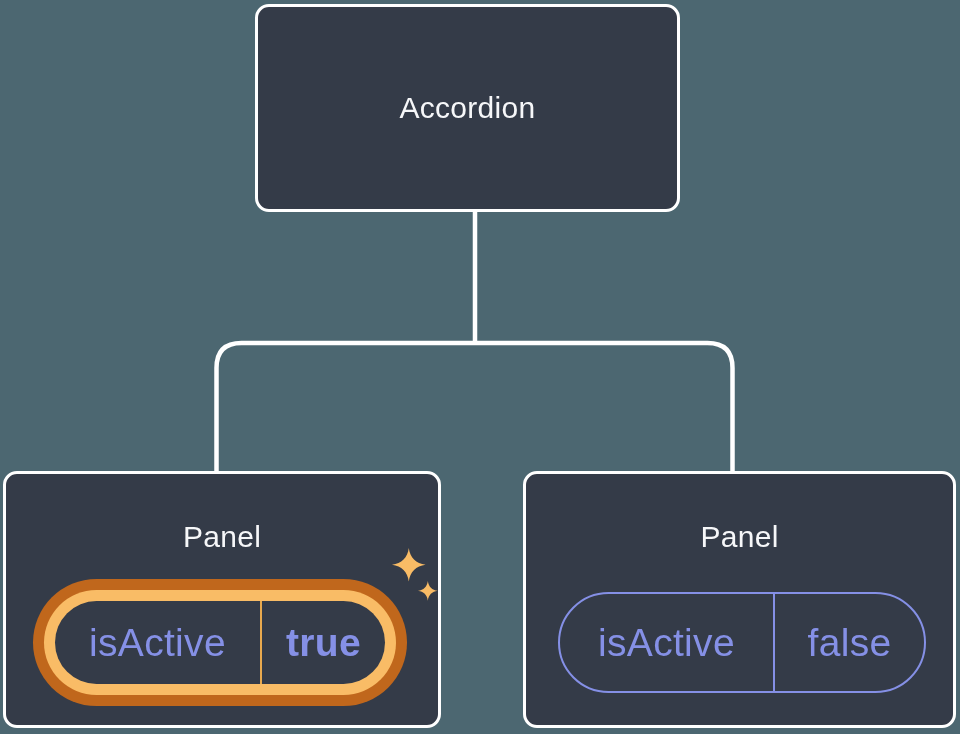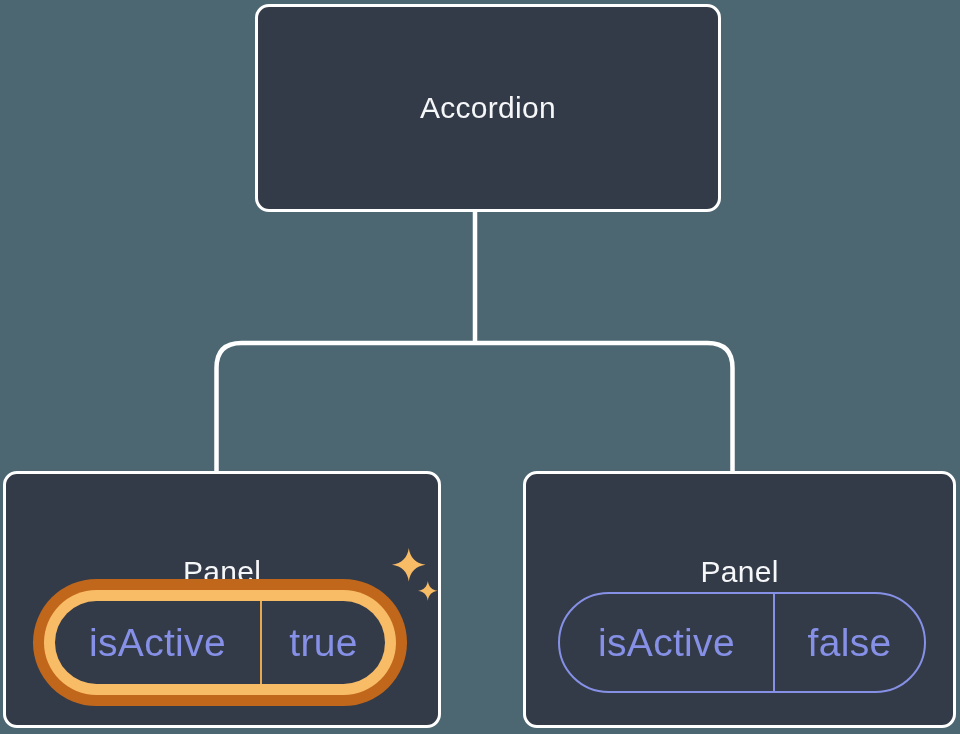--- a/index.html
+++ b/index.html
@@ -21,28 +21,28 @@
     position:relative;width:960px;height:734px;
     background:var(--background);
   }
   .connectors{position:absolute;left:0;top:0;width:960px;height:734px;}
   .node{
     position:absolute;
     background:var(--node-fill);
     border:3px solid var(--node-border);
     border-radius:14px;
   }
-  .node-root{left:255px;top:4px;width:466px;height:208px;display:flex;align-items:center;justify-content:center;}
+  .node-root{left:255px;top:4px;width:425px;height:208px;display:flex;align-items:center;justify-content:center;}
   .panel-left{left:3px;top:471px;width:438px;height:257px;}
   .panel-right{left:523px;top:471px;width:433px;height:257px;}
   .node-title{
     color:var(--title-text);
     font-size:30px;font-weight:500;letter-spacing:.3px;
   }
-  .panel-title{position:absolute;top:46px;left:0;right:0;text-align:center;margin-top:35px;}
+  .panel-title{position:absolute;top:46px;left:0;right:0;text-align:center;}
   
   .highlight-ring{
     position:absolute;left:27px;top:105px;width:374px;height:127px;
     border-radius:999px;background:var(--highlight-outer);padding:11px;
   }
   .highlight-ring-inner{
     width:100%;height:100%;border-radius:999px;
     background:var(--highlight-inner);padding:11px;
   }
   .pill-core{
@@ -50,21 +50,21 @@
     background:var(--node-fill);
     display:flex;align-items:stretch;overflow:hidden;
   }
   .pill-core .pill-cell{display:flex;align-items:center;justify-content:center;}
   .pill-cell{
     color:var(--state-text);font-size:39px;letter-spacing:.3px;
   }
   .pill-core .cell-key{width:205px;}
   .pill-core .cell-val{flex:1;}
   .divider-orange{width:2px;background:var(--highlight-divider);}
-  .bold{font-weight:400;}
+  .bold{font-weight:700;}
   
   .state-pill{
     position:absolute;left:32px;top:118px;width:368px;height:101px;
     border-radius:999px;border:2px solid var(--state-border);
     display:flex;align-items:stretch;overflow:hidden;
   }
   .state-pill .pill-cell{display:flex;align-items:center;justify-content:center;}
   .state-pill .cell-key{width:213px;}
   .state-pill .cell-val{flex:1;}
   .divider-purple{width:2px;background:var(--state-border);}

